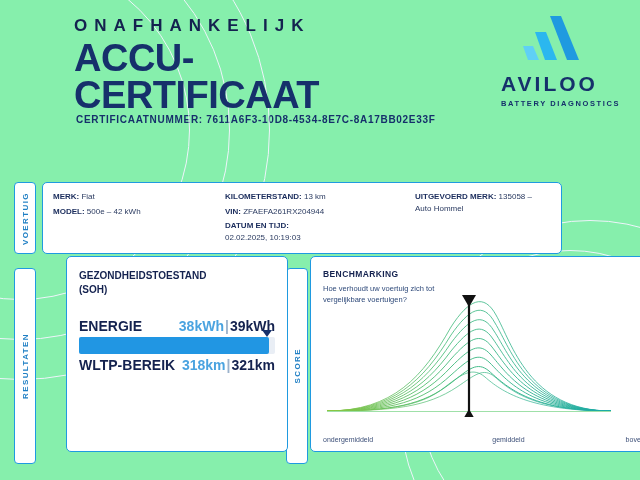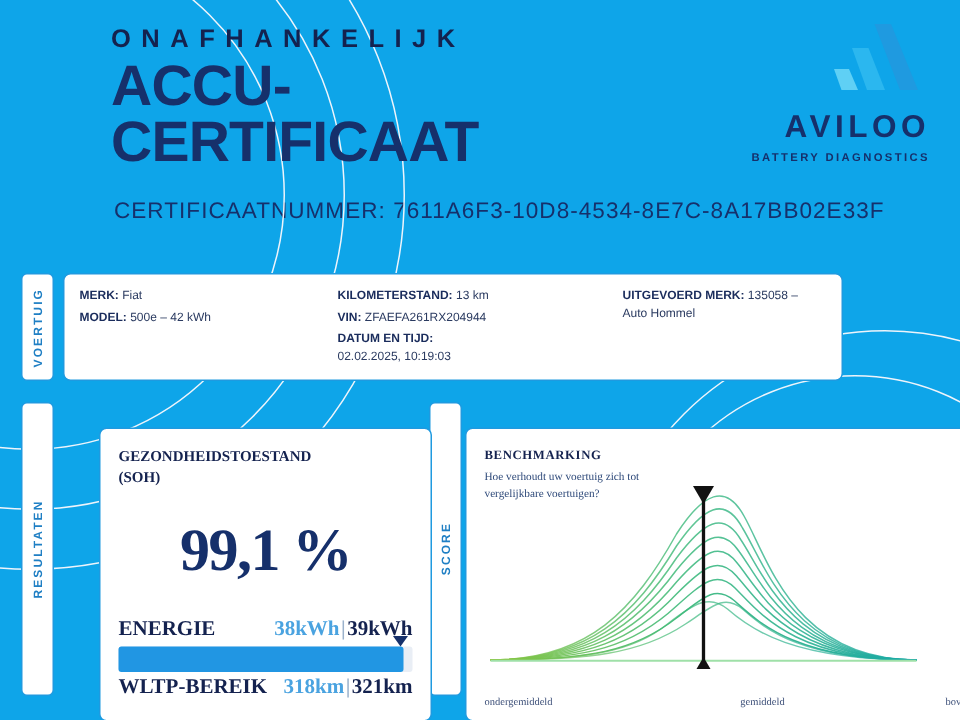--- a/index.html
+++ b/index.html
@@ -5,21 +5,21 @@
   * { box-sizing: border-box; margin: 0; padding: 0; }
   html, body {
     width: 640px; height: 480px;
     font-family: "Liberation Sans", sans-serif;
     background: #ffffff;
     overflow: hidden;
   }
   .page {
     position: relative;
     width: 640px; height: 480px;
-    background: #0ea5e9;
+    background: #86efac;
     padding: 10px 14px 8px 14px;
   }
   
   .bg-arc {
     position: absolute;
     border: 1px solid #eef4fb;
     border-radius: 50%;
     pointer-events: none;
   }
   .arc1 { width: 340px; height: 340px; left: -150px; top: -40px; }
@@ -45,44 +45,44 @@
   }
   .main-title {
     font-size: 38px;
     line-height: 0.98;
     font-weight: 800;
     color: #16306b;
     letter-spacing: -0.5px;
     margin-top: 4px;
   }
   .logo-block {
-    text-align: right;
+    text-align: left;
     padding-top: 4px;
     padding-right: 6px;
   }
   .logo-mark { display: block; margin: 0 auto; }
   .logo-word {
     font-size: 21px;
     font-weight: 700;
     letter-spacing: 3px;
     color: #16306b;
     margin-top: 2px;
   }
   .logo-sub {
     font-size: 7.5px;
     letter-spacing: 1.6px;
     color: #16306b;
     margin-top: 3px;
     font-weight: 600;
   }
   .cert-number {
-    margin-top: 18px;
+    margin-top: 0;
     padding-left: 62px;
-    font-size: 15px;
-    font-weight: 400;
+    font-size: 10px;
+    font-weight: 700;
     color: #16306b;
     letter-spacing: 0.7px;
   }
   .cert-number .cn-label { letter-spacing: 0.7px; }
 
   
   .side-tab {
     position: absolute;
     left: 14px;
     width: 22px;
@@ -127,21 +127,21 @@
   }
   .vlabel { font-weight: 700; color: #1a2c5c; }
   .vval { font-weight: 400; color: #2a3a60; }
 
   
   .panel {
     position: absolute;
     border: 1.4px solid #1f9ae0;
     border-radius: 5px;
     background: #ffffff;
-    top: 285px; height: 196px; font-family: Liberation Serif, serif;
+    top: 256px; height: 196px;
   }
   #soh-panel { left: 66px; width: 222px; padding: 12px 12px 10px 12px; }
   #score-panel { left: 310px; width: 380px; padding: 12px 12px 10px 12px; }
 
   .soh-title {
     font-size: 10px;
     font-weight: 700;
     color: #14224f;
     line-height: 1.35;
   }
@@ -296,21 +296,20 @@
         <span class="vval">135058 – Auto Hommel</span>
       </div>
     </div>
   </div>
 
   <div class="panel" id="soh-panel">
     <div class="soh-title">
       <div>GEZONDHEIDSTOESTAND</div>
       <div>(SOH)</div>
     </div>
-    <div class="soh-value">99,1 %</div>
 
     <div class="bar-block energy">
       <div class="bar-head">
         <span>ENERGIE</span>
         <span class="vals">
           <span class="v-current">38kWh</span><span class="v-sep">|</span><span class="v-max">39kWh</span>
         </span>
       </div>
       <div class="bar-track">
         <div class="bar-fill" style="width:97%"></div>

